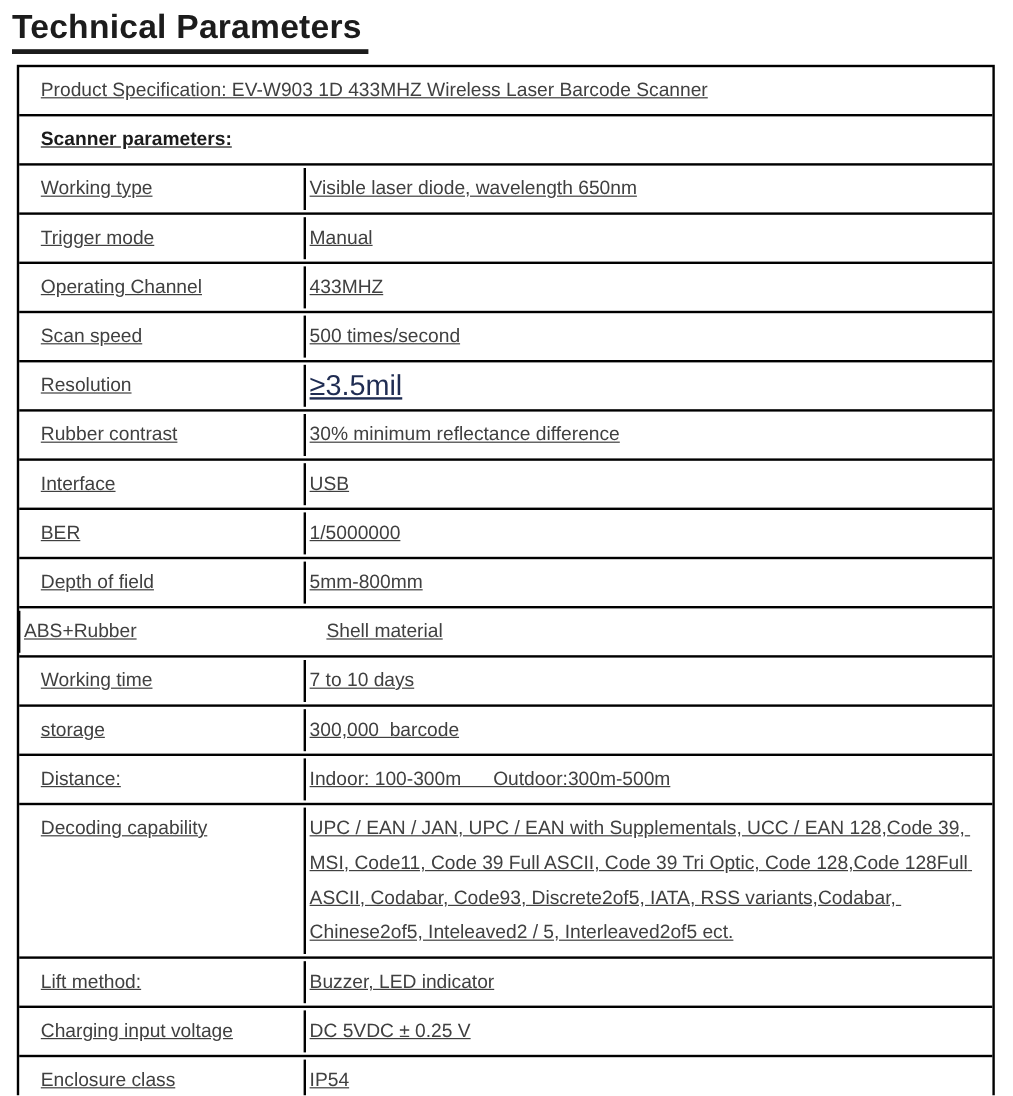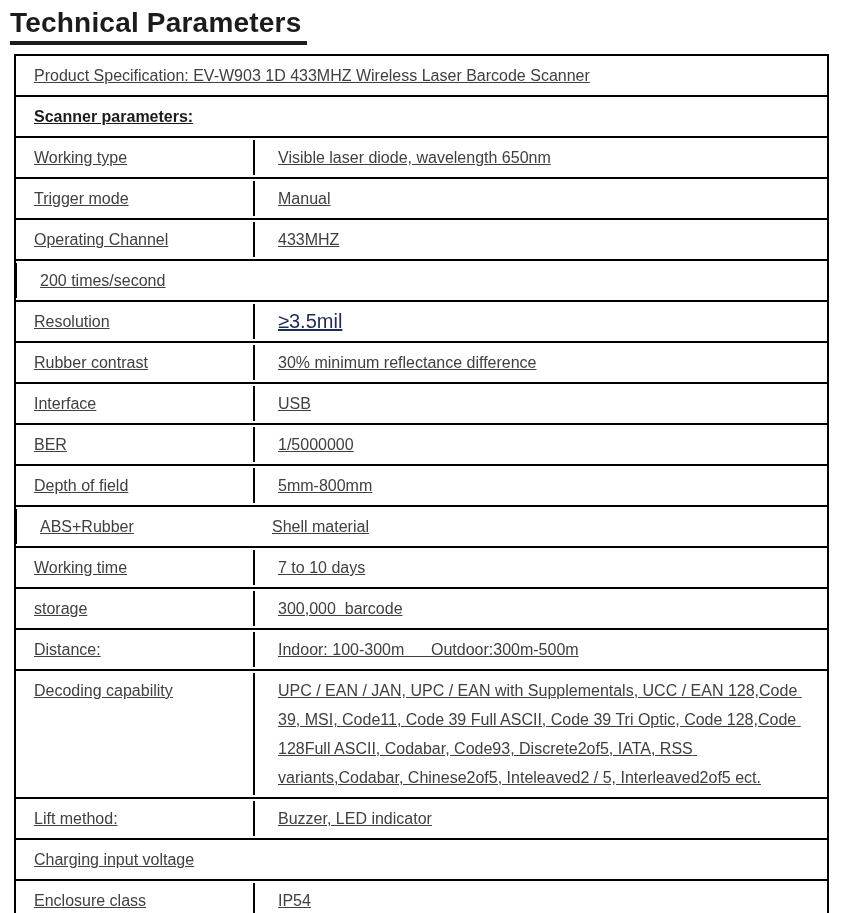--- a/index.html
+++ b/index.html
@@ -52,33 +52,33 @@
     white-space: pre-wrap;
     box-sizing: border-box;
     text-decoration: underline;
   }
   .section-cell {
     font-weight: bold;
     color: #1b1b1b;
   }
   .value-cell {
     position: relative;
-    padding-left: 24px;
+    padding-left: 4px;
   }
   .value-cell::before {
     content: "";
     position: absolute;
     left: -1px;
     top: 2px;
     bottom: 2px;
     width: 2px;
     background: #000000;
   }
   .row.highlight .value-cell {
-    font-size: 20px;
+    font-size: 24px;
     color: #1f2c52;
   }
 </style>
 </head>
 <body>
 
 <div class="page">
 
   <h1 class="page-title">Technical Parameters</h1>
 
@@ -98,21 +98,22 @@
   </div>
       <div class="row">
     <div class="cell label-cell">Trigger mode</div>
     <div class="cell value-cell">Manual</div>
   </div>
       <div class="row">
     <div class="cell label-cell">Operating Channel</div>
     <div class="cell value-cell">433MHZ</div>
   </div>
       <div class="row">
-    <div class="cell value-cell">200 times/second</div>
+    <div class="cell label-cell">Scan speed</div>
+    <div class="cell value-cell">500 times/second</div>
   </div>
       <div class="row highlight">
     <div class="cell label-cell">Resolution</div>
     <div class="cell value-cell">≥3.5mil</div>
   </div>
       <div class="row">
     <div class="cell label-cell">Rubber contrast</div>
     <div class="cell value-cell">30% minimum reflectance difference</div>
   </div>
       <div class="row">
@@ -146,20 +147,21 @@
       <div class="row">
     <div class="cell label-cell">Decoding capability</div>
     <div class="cell value-cell">UPC / EAN / JAN, UPC / EAN with Supplementals, UCC / EAN 128,Code 39, MSI, Code11, Code 39 Full ASCII, Code 39 Tri Optic, Code 128,Code 128Full ASCII, Codabar, Code93, Discrete2of5, IATA, RSS variants,Codabar, Chinese2of5, Inteleaved2 / 5, Interleaved2of5 ect.</div>
   </div>
       <div class="row">
     <div class="cell label-cell">Lift method:</div>
     <div class="cell value-cell">Buzzer, LED indicator</div>
   </div>
       <div class="row">
     <div class="cell label-cell">Charging input voltage</div>
+    <div class="cell value-cell">DC 5VDC ± 0.25 V</div>
   </div>
       <div class="row">
     <div class="cell label-cell">Enclosure class</div>
     <div class="cell value-cell">IP54</div>
   </div>
     </div>
 
 </div>
 
 </body></html>

